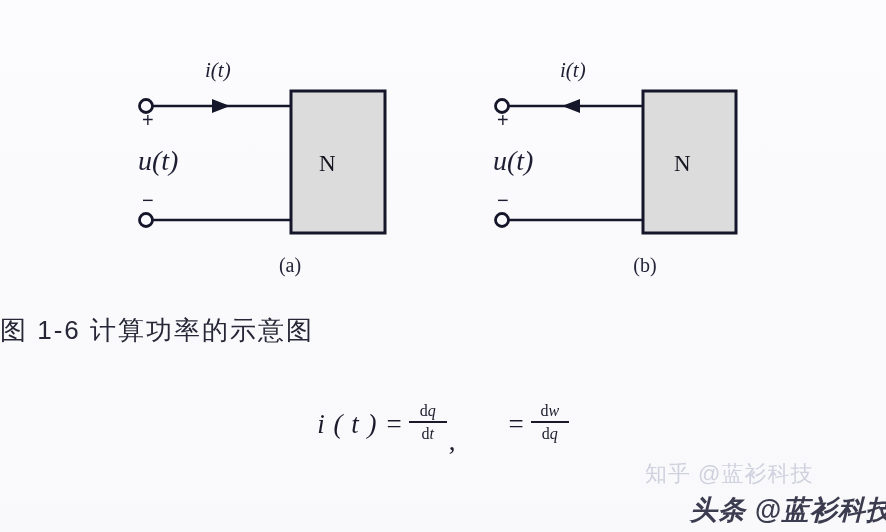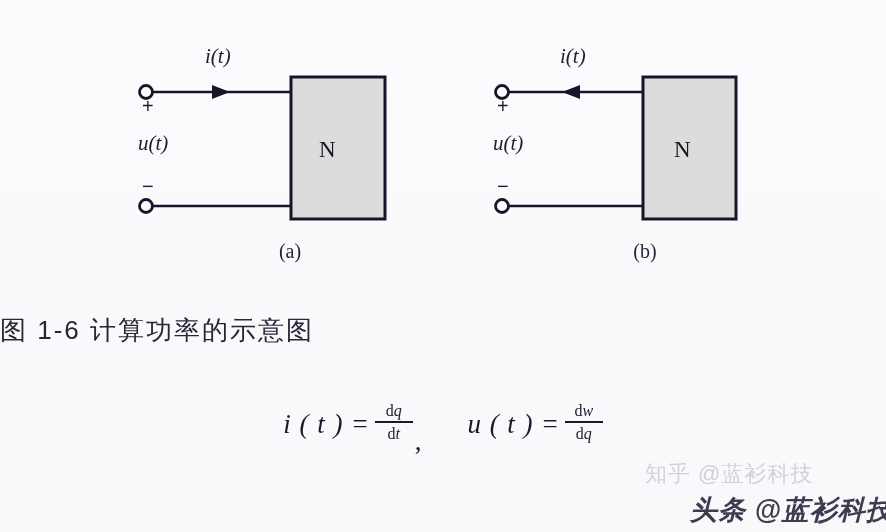--- a/index.html
+++ b/index.html
@@ -24,21 +24,21 @@
   
   .figure-area {
     position: absolute;
     left: 0;
     top: 0;
     width: 886px;
     height: 285px;
   }
   .circuit {
     position: absolute;
-    top: 0;
+    top: 14px;
     width: 360px;
     height: 285px;
   }
   .circuit.a { left: 110px; }
   .circuit.b { left: 465px; }
 
   .svg-circuit {
     position: absolute;
     left: 0;
     top: 0;
@@ -52,21 +52,21 @@
     color: #1e1e32;
     white-space: nowrap;
     line-height: 1;
   }
   .lbl-i {
     font-size: 21px;
     left: 95px;
     top: 46px;
   }
   .lbl-u {
-    font-size: 21px;
+    font-size: 28px;
     left: 28px;
     top: 133px;
   }
   .sign {
     position: absolute;
     font-family: "Liberation Sans", sans-serif;
     font-style: normal;
     color: #1e1e32;
     line-height: 1;
   }
@@ -263,21 +263,20 @@
       <span class="eq-eq">=</span>
       <span class="frac">
         <span class="num"><span class="mo-d">d</span><span class="mi">q</span></span>
         <span class="bar"></span>
         <span class="den"><span class="mo-d">d</span><span class="mi">t</span></span>
       </span>
       <span class="comma">,</span>
     </div>
 
     <div class="equation">
-      <span class="eq-lhs">u ( t )</span>
       <span class="eq-eq">=</span>
       <span class="frac">
         <span class="num"><span class="mo-d">d</span><span class="mi">w</span></span>
         <span class="bar"></span>
         <span class="den"><span class="mo-d">d</span><span class="mi">q</span></span>
       </span>
     </div>
 
   </div>
 

